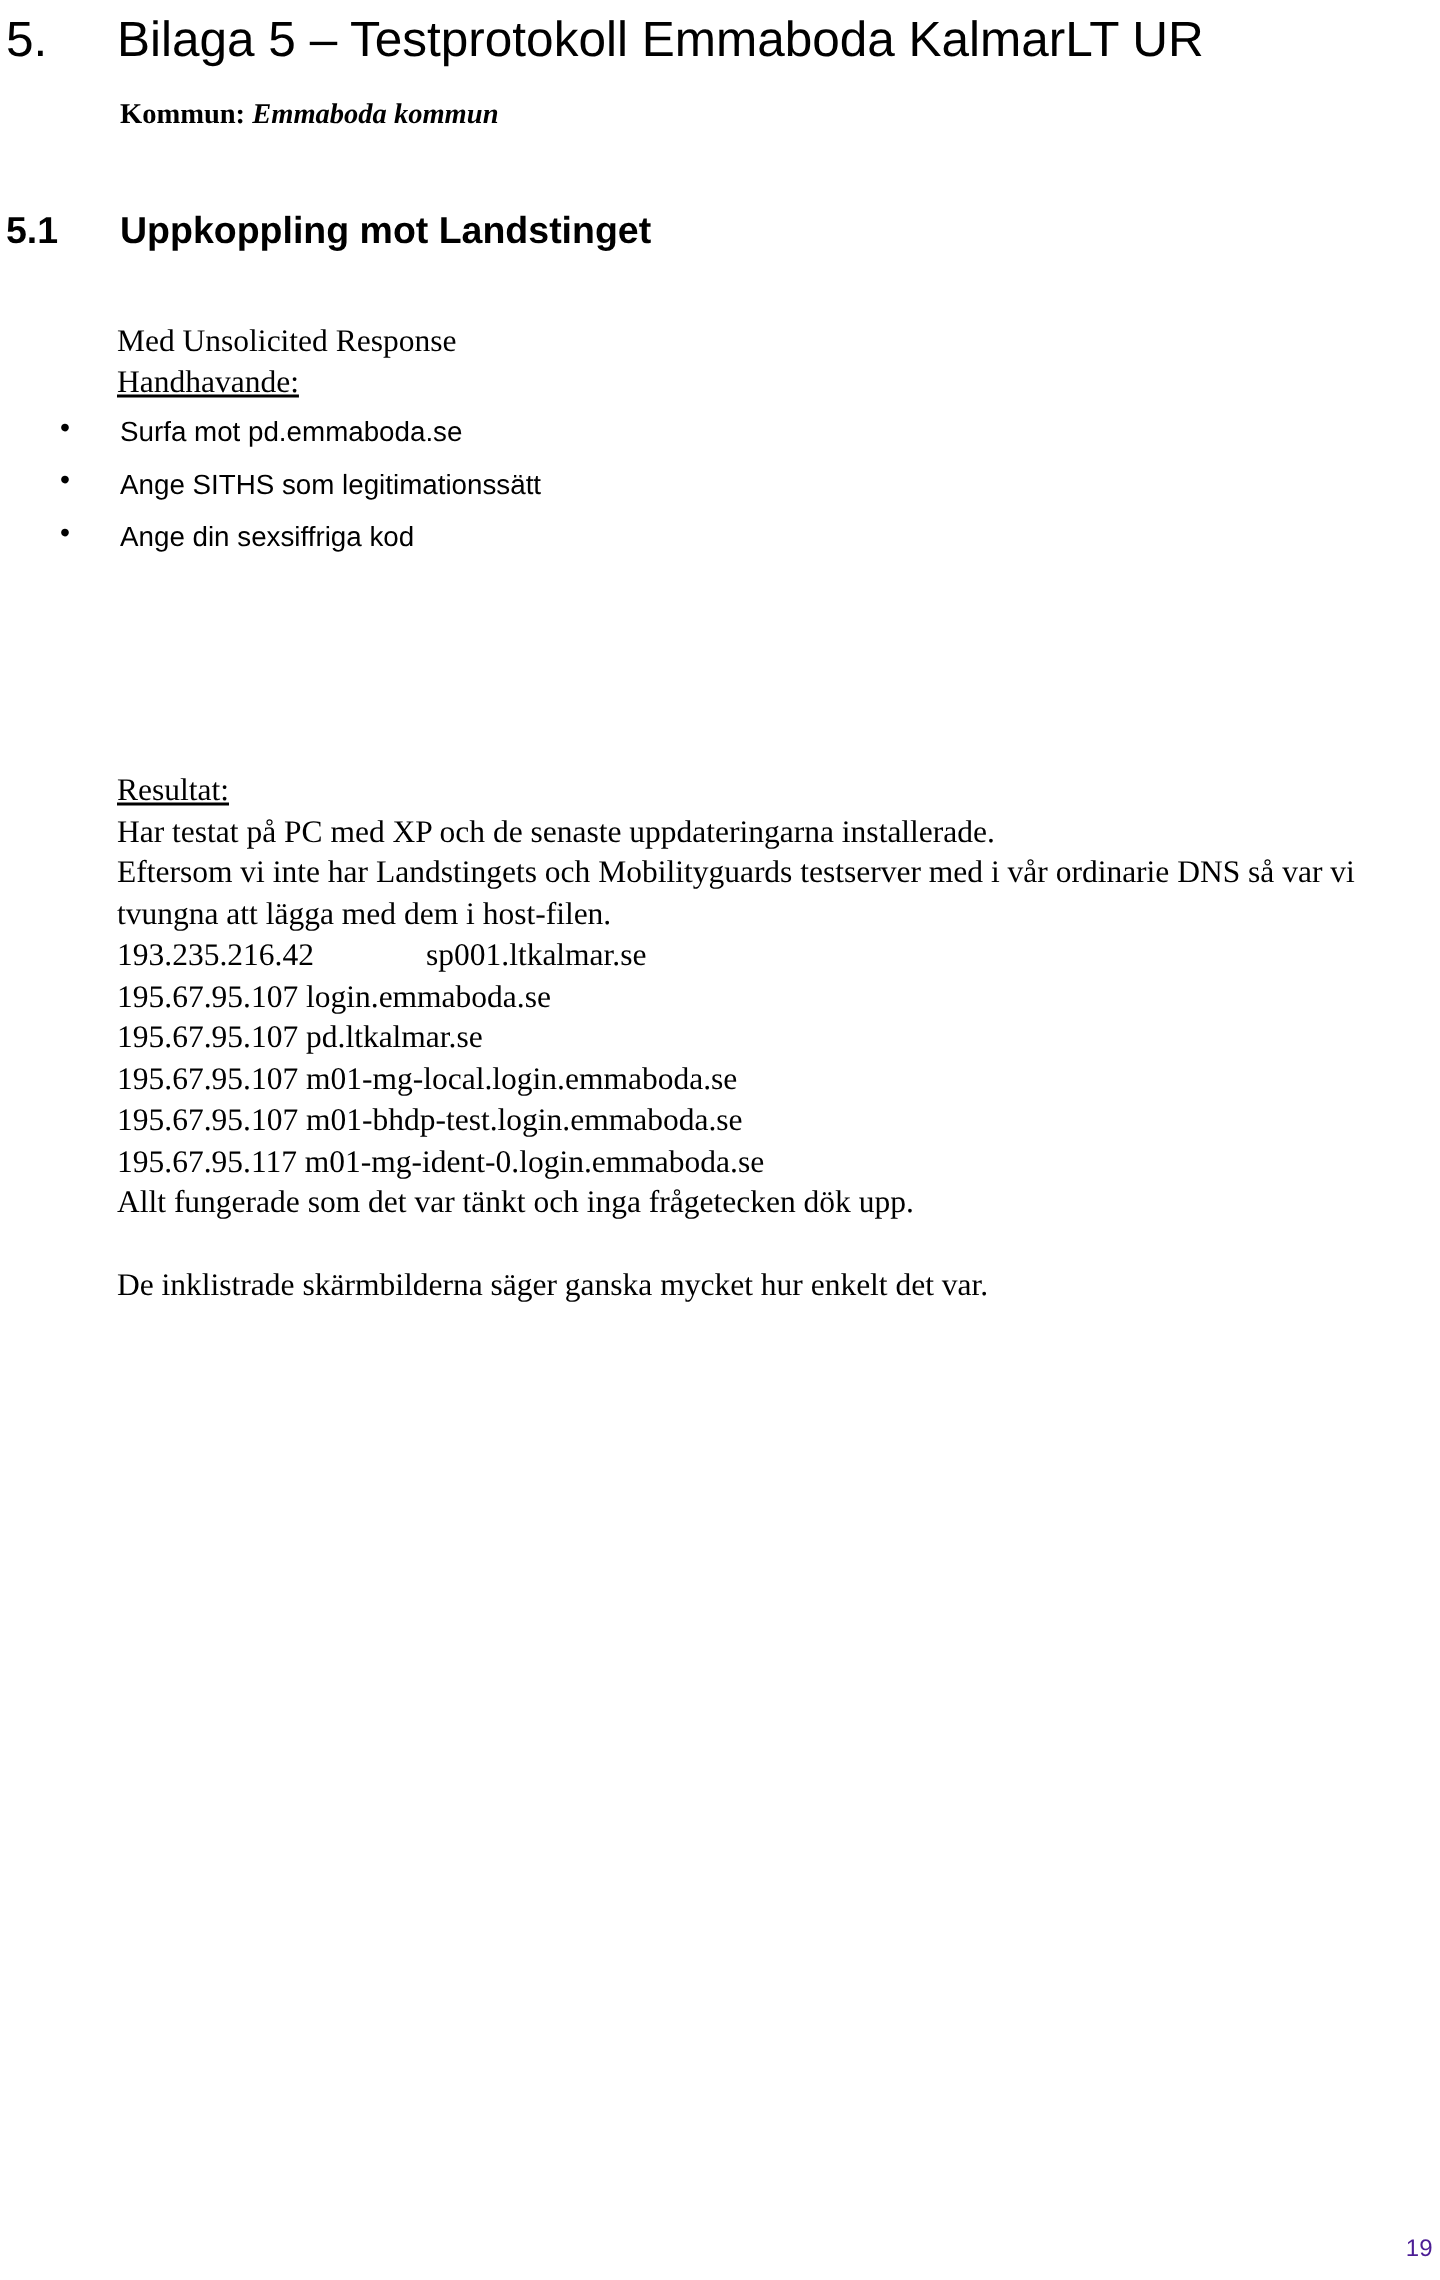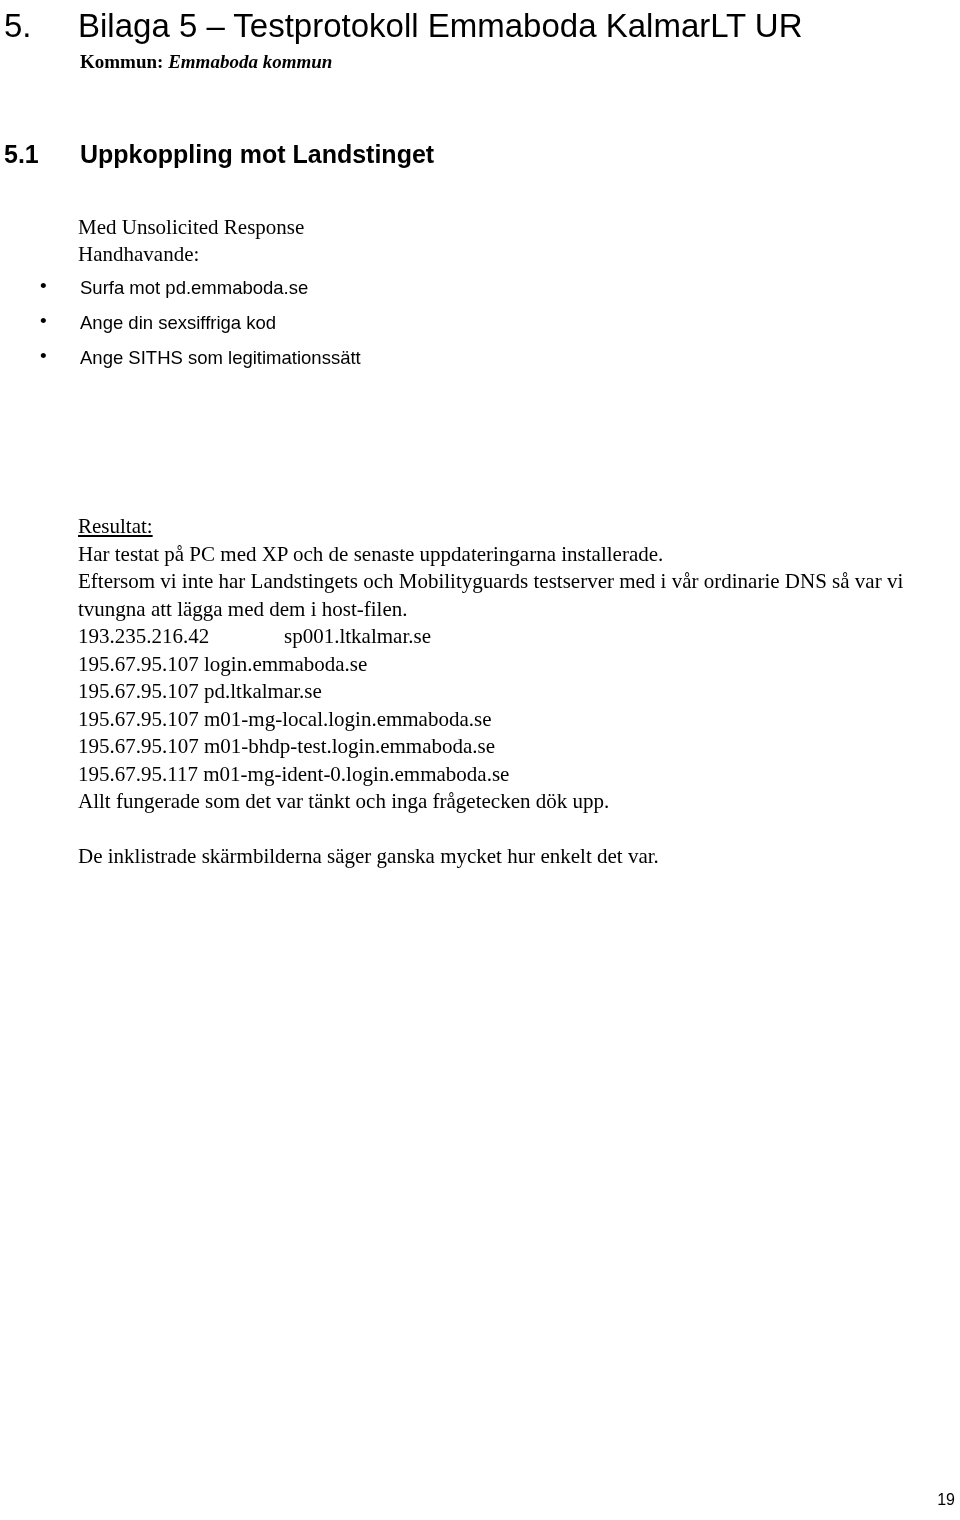--- a/index.html
+++ b/index.html
@@ -36,21 +36,21 @@
     line-height: 40px;
     white-space: nowrap;
   }
   .doc-title .num {
     display: inline-block;
     width: 74px;
   }
 
   .kommun-line {
     position: absolute;
-    top: 50px;
+    top: 65px;
     left: 80px;
     font-family: "Liberation Serif", "DejaVu Serif", serif;
     font-size: 19px;
     line-height: 24px;
     font-weight: bold;
     white-space: nowrap;
   }
   .kommun-line .val {
     font-style: italic;
     font-weight: bold;
@@ -77,20 +77,21 @@
   
   .serif-line {
     position: absolute;
     left: 78px;
     font-family: "Liberation Serif", "DejaVu Serif", serif;
     font-size: 21px;
     line-height: 27px;
     white-space: nowrap;
   }
   .underlined {
+    text-decoration: underline;
     text-underline-offset: 2px;
     text-align: center;
   }
   #intro-med   { top: 214px; }
   #intro-hand  { top: 241px; }
 
   
   .bullets {
     position: absolute;
     top: 272px;
@@ -157,21 +158,21 @@
   
   .page-number {
     position: absolute;
     top: 1490px;
     left: 0;
     width: 955px;
     text-align: right;
     font-family: "Liberation Sans", "DejaVu Sans", sans-serif;
     font-size: 16px;
     line-height: 20px;
-    color: #000000;
+    color: #4c1d95;
   }
 </style>
 </head>
 <body>
 
 <div class="page">
 
   <div class="doc-title">
     <span class="num">5.</span><span>Bilaga 5 – Testprotokoll Emmaboda KalmarLT UR</span>
   </div>
@@ -183,22 +184,22 @@
 
   <div class="sec-heading">
     <span class="num">5.1</span><span>Uppkoppling mot Landstinget</span>
   </div>
 
   <div class="serif-line" id="intro-med">Med Unsolicited Response</div>
   <div class="serif-line underlined" id="intro-hand">Handhavande:</div>
 
   <ul class="bullets">
     <li>Surfa mot pd.emmaboda.se</li>
+    <li>Ange SITHS som legitimationssätt</li>
     <li>Ange din sexsiffriga kod</li>
-    <li>Ange SITHS som legitimationssätt</li>
   </ul>
 
   <div class="result-block">
     <p class="rhead">Resultat:</p>
     <p class="para">Har testat på PC med XP och de senaste uppdateringarna installerade.</p>
     <p class="para">Eftersom vi inte har Landstingets och Mobilityguards testserver med i vår ordinarie DNS så var vi tvungna att lägga med dem i host-filen.</p>
 
     <p class="hostline"><span class="ip tabbed">193.235.216.42</span><span>sp001.ltkalmar.se</span></p>
     <p class="hostline"><span class="ip">195.67.95.107</span> <span>login.emmaboda.se</span></p>
     <p class="hostline"><span class="ip">195.67.95.107</span> <span>pd.ltkalmar.se</span></p>

